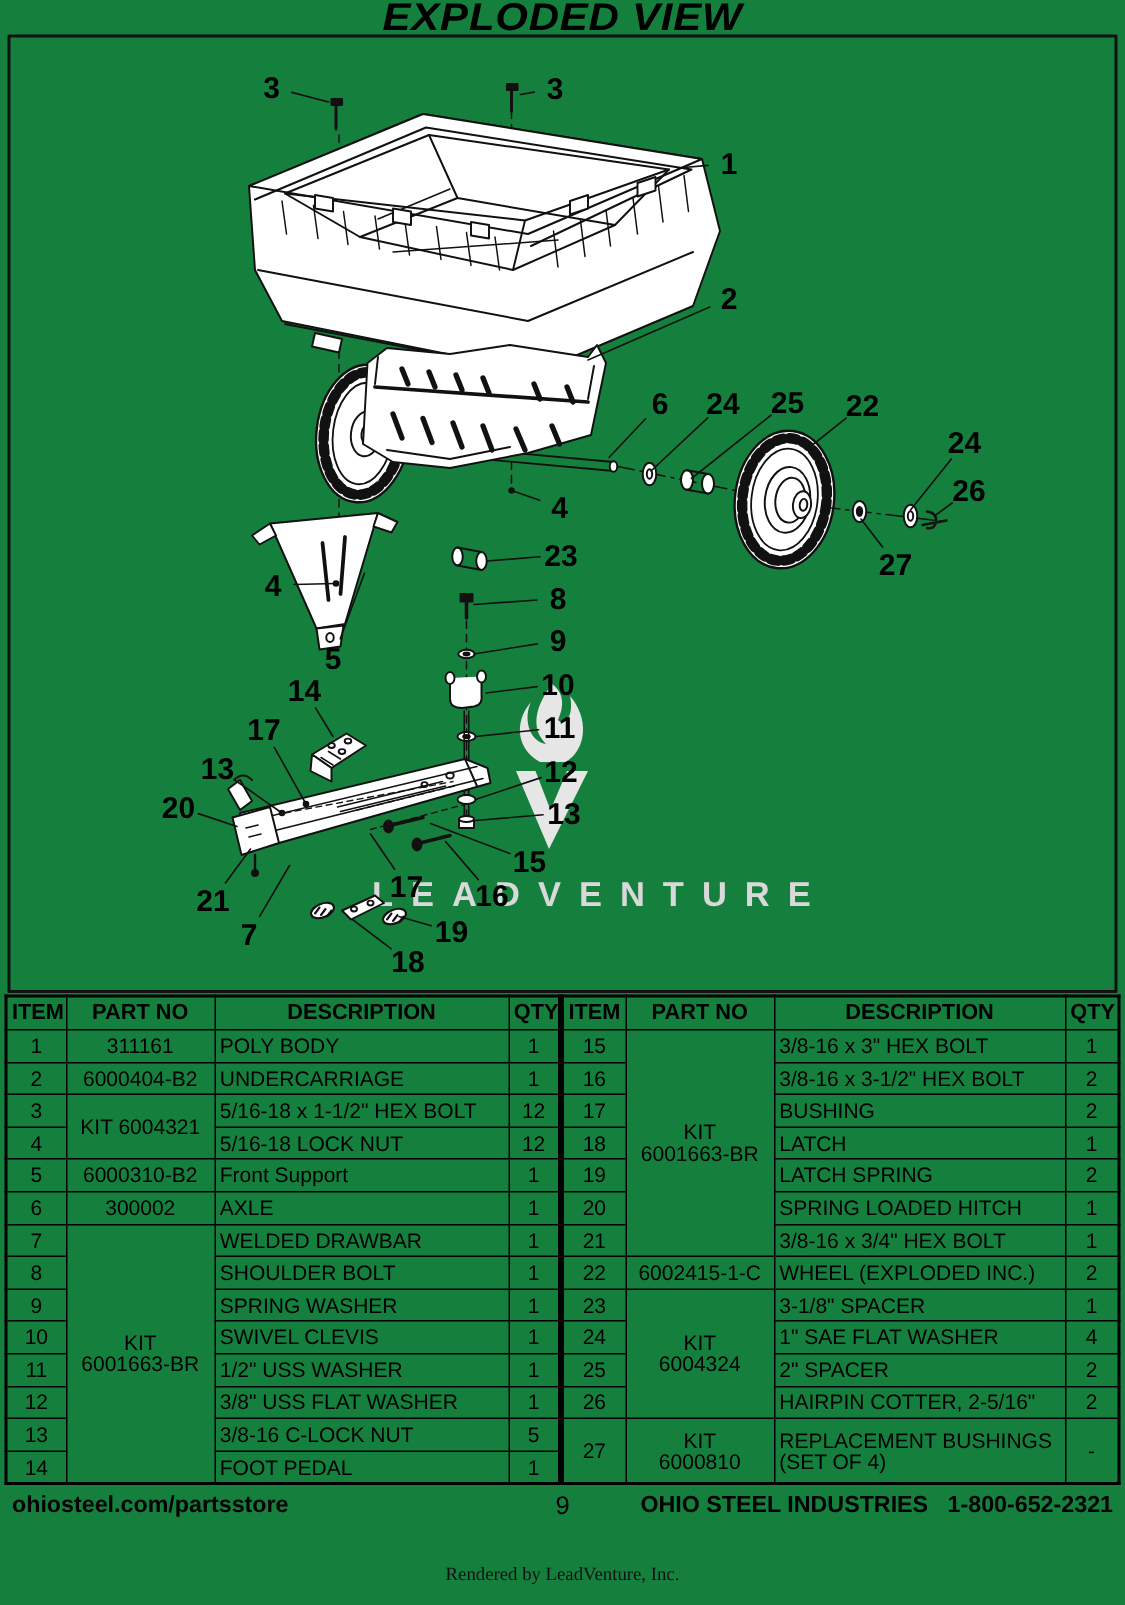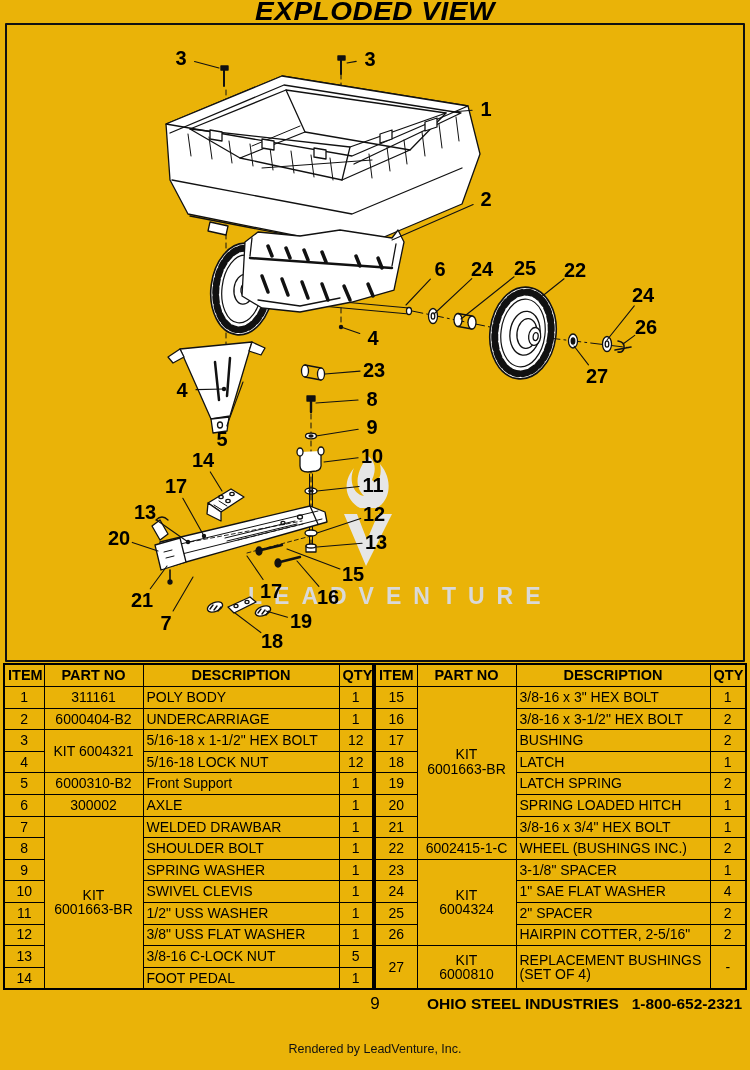--- a/index.html
+++ b/index.html
@@ -1,17 +1,17 @@
 <!DOCTYPE html>
 <html><head>
 <meta charset="utf-8">
 <style>
   html,body{margin:0;padding:0;background:#888;}
   .page{
-    position:relative;width:750px;height:1070px;background:#eab308;
+    position:relative;width:750px;height:1070px;background:#15803d;
     font-family:"Liberation Sans",sans-serif;color:#000;overflow:hidden;margin:0 auto;
   }
   .title{
     position:absolute;top:-4px;left:0;width:100%;text-align:center;
     font-size:28px;font-weight:bold;font-style:italic;letter-spacing:.5px;
     transform:scaleY(.92);
   }
   .diagram-svg{position:absolute;top:0;left:0;}
   
   .tables{
@@ -31,21 +31,21 @@
   td.part{text-align:center;white-space:pre-line;}
   td.desc{text-align:left;margin-top:28px;}
   tr.tall td{height:42px;}
   
   .footer-left{position:absolute;top:995px;left:8px;font-size:15.5px;font-weight:bold;}
   .footer-page{position:absolute;top:994px;left:0;width:750px;text-align:center;font-size:17px;}
   .footer-right{position:absolute;top:995px;right:8px;font-size:15.5px;font-weight:bold;}
   .footer-right span{white-space:pre;}
   .rendered-by{
     position:absolute;top:1042px;left:0;width:750px;text-align:center;
-    font-size:12.5px;color:#111;
+    font-size:12.5px;color:#111;font-family:Liberation Serif, serif;
   }
 </style>
 </head>
 <body>
 
 <div class="page">
 
   <div class="title">EXPLODED VIEW</div>
 
   <svg class="diagram-svg" width="750" height="662" viewBox="0 0 750 662">
@@ -499,21 +499,21 @@
             <td class="c">1</td>
           </tr>
           <tr>
             <td class="c">21</td>
             <td class="desc">3/8-16 x 3/4" HEX BOLT</td>
             <td class="c">1</td>
           </tr>
           <tr>
             <td class="c">22</td>
             <td class="part">6002415-1-C</td>
-            <td class="desc">WHEEL (BUSHINGS INC.)</td>
+            <td class="desc">WHEEL (EXPLODED INC.)</td>
             <td class="c">2</td>
           </tr>
           <tr>
             <td class="c">23</td>
             <td class="part" rowspan="4">KIT
 6004324</td>
             <td class="desc">3-1/8" SPACER</td>
             <td class="c">1</td>
           </tr>
           <tr>
@@ -536,18 +536,19 @@
             <td class="part">KIT
 6000810</td>
             <td class="desc">REPLACEMENT BUSHINGS (SET OF 4)</td>
             <td class="c">-</td>
           </tr>
         </tbody>
     </table>
   </div>
 
   <div class="footer-page">9</div>
+  <div class="footer-left">ohiosteel.com/partsstore</div>
   <div class="footer-right">
     <span>OHIO STEEL INDUSTRIES</span><span>&nbsp;&nbsp;&nbsp;</span><span>1-800-652-2321</span>
   </div>
   <div class="rendered-by">Rendered by LeadVenture, Inc.</div>
 
 </div>
 
 </body></html>

